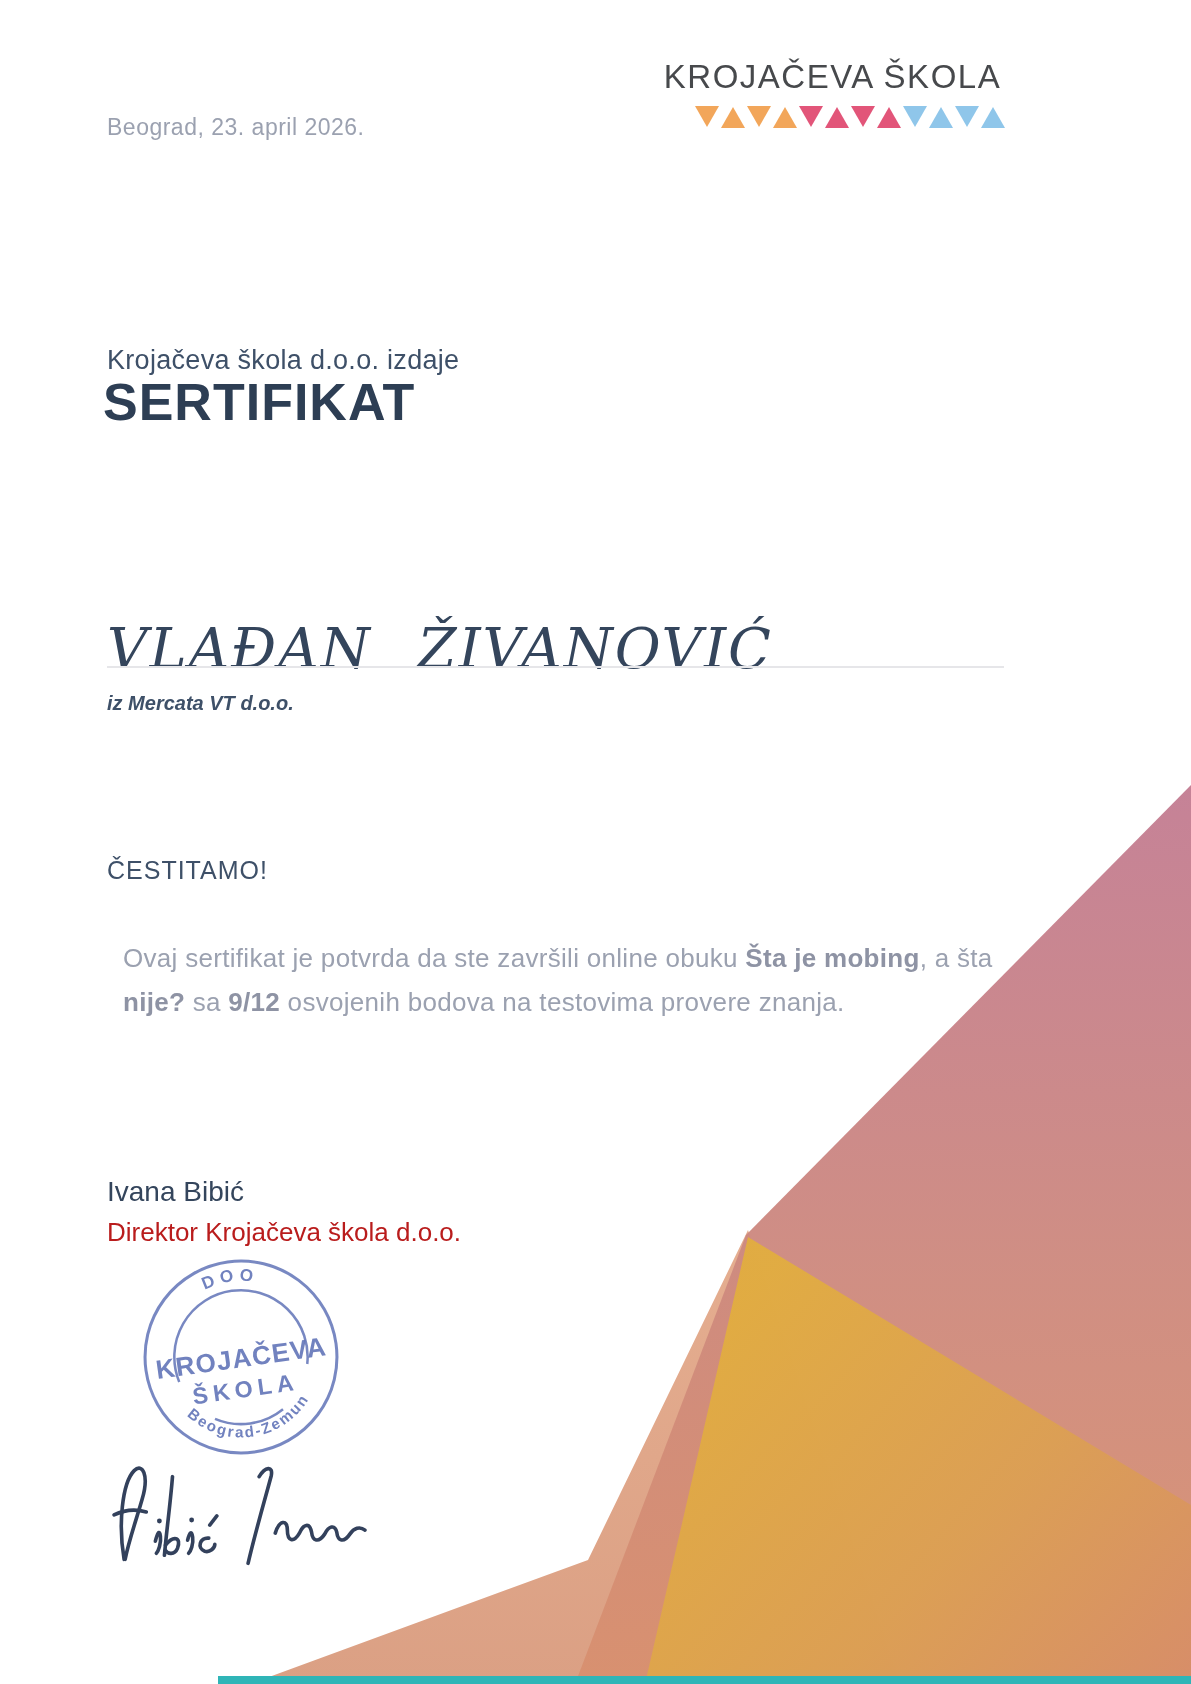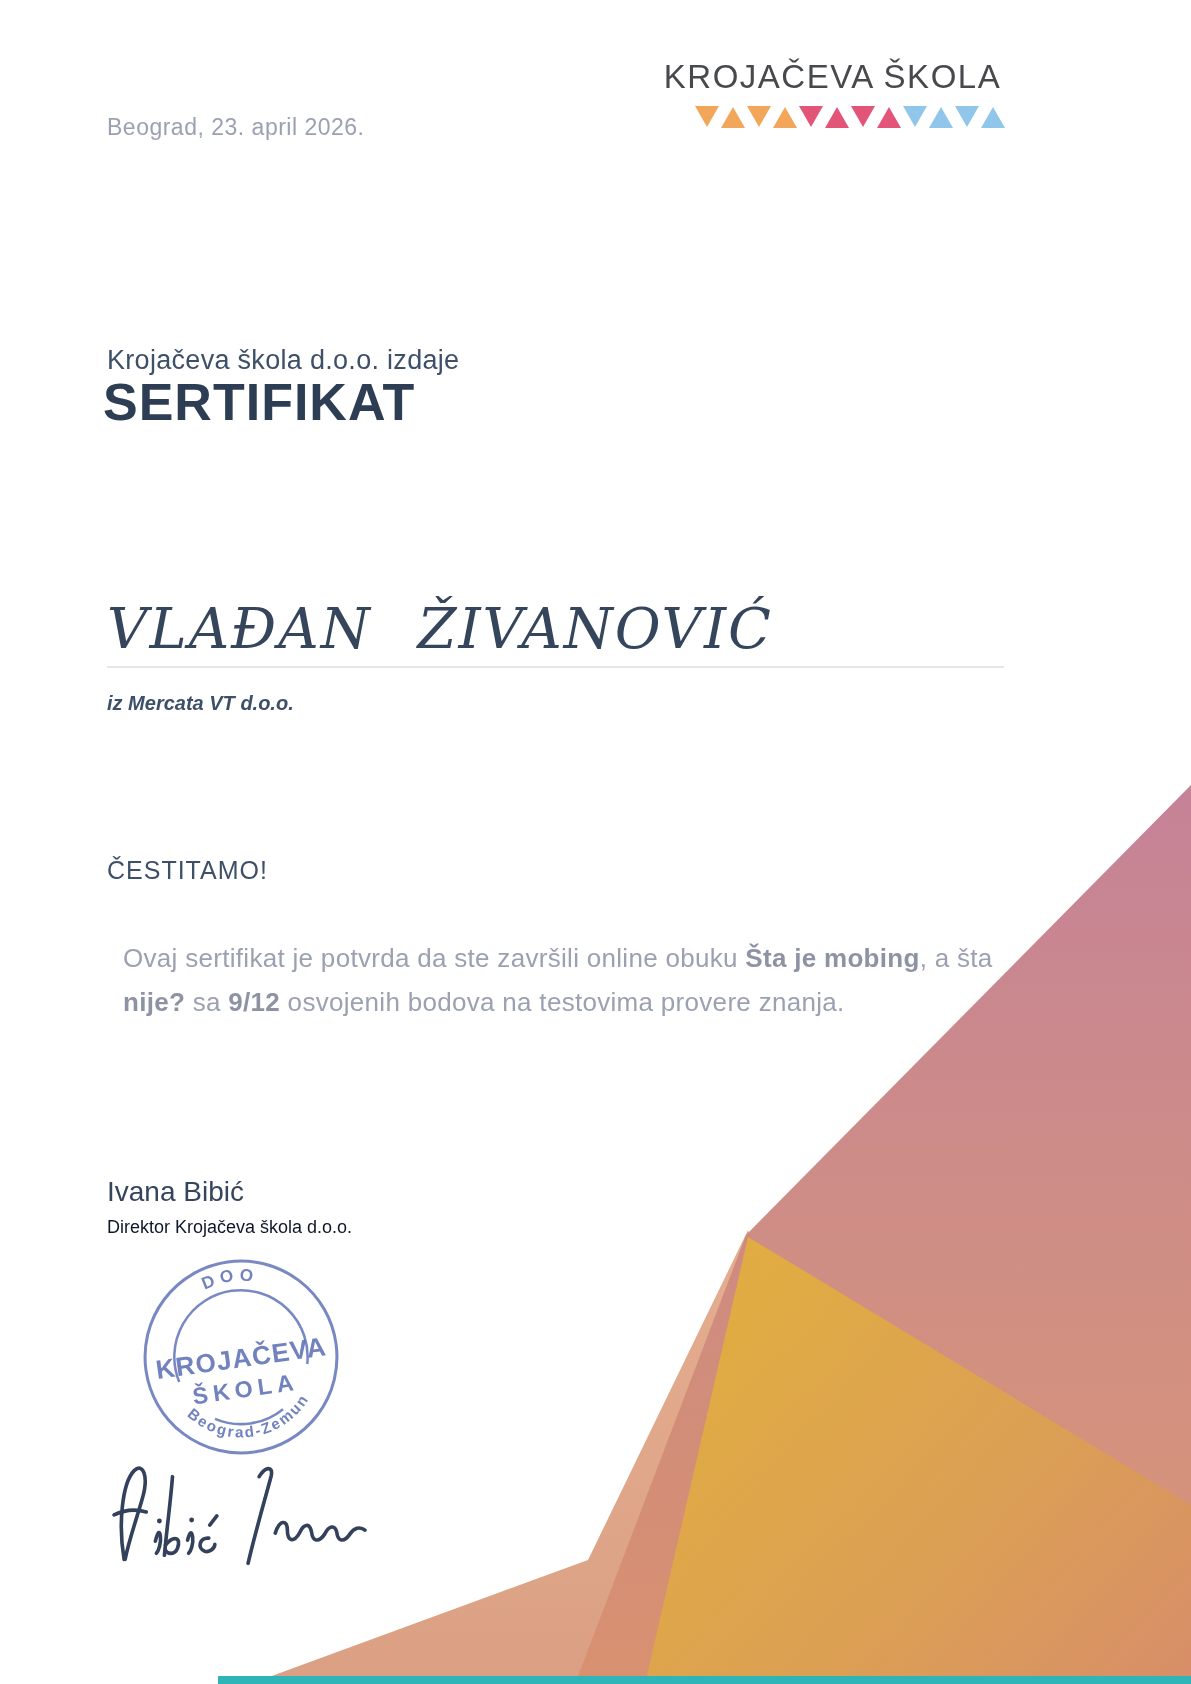--- a/index.html
+++ b/index.html
@@ -35,21 +35,21 @@
     position:absolute;left:107px;top:345px;
     font-size:27px;color:#3E5068;letter-spacing:.3px;
   }
   .cert-title{
     position:absolute;left:103px;top:372px;
     font-size:52px;font-weight:800;color:#2D3E54;
     letter-spacing:1px;
   }
 
   .recipient-name{
-    position:absolute;left:107px;top:596px;
+    position:absolute;left:107px;top:616px;
     font-family:"DejaVu Serif",serif;font-style:italic;
     font-size:56px;color:#34455C;
     letter-spacing:2px;word-spacing:26px;white-space:nowrap;text-align:right;
   }
   .name-underline{
     position:absolute;left:107px;top:666px;width:897px;height:2px;
     background:#E6E6E9;
   }
   .recipient-company{
     position:absolute;left:107px;top:692px;
@@ -65,21 +65,21 @@
     font-size:26px;line-height:44px;color:#9BA1B0;letter-spacing:.3px;margin-left:16px;
   }
   .congrats-body .b{font-weight:700;color:#8E93A4;}
 
   .signer-name{
     position:absolute;left:107px;top:1176px;
     font-size:28px;color:#34455C;
   }
   .signer-role{
     position:absolute;left:107px;top:1217px;
-    font-size:18px;color:#0f172a;
+    font-size:26px;color:#b91c1c;
   }
 
   .stamp{
     position:absolute;left:140px;top:1256px;width:202px;height:202px;
     transform:rotate(-8deg);opacity:.88;
   }
   .signature{
     position:absolute;left:108px;top:1452px;width:262px;height:132px;
   }
 </style>

